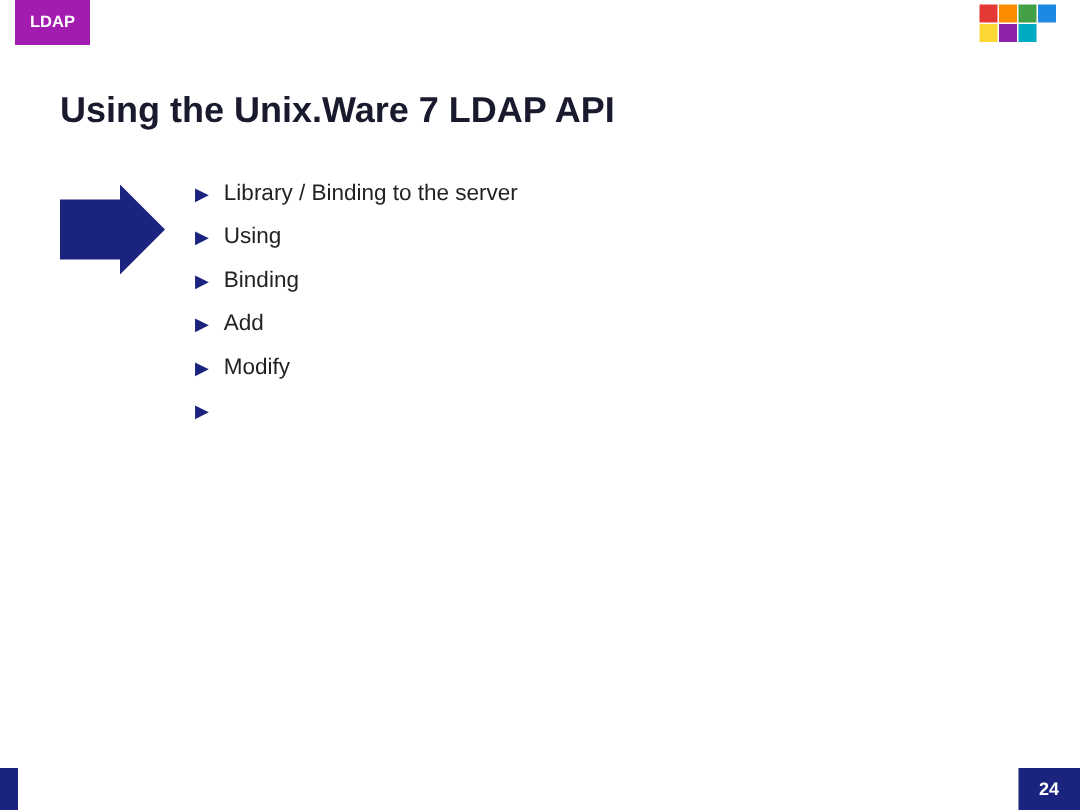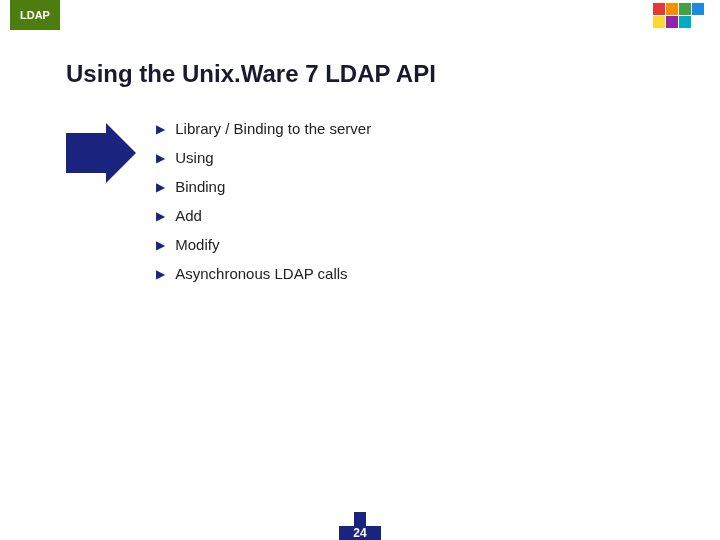--- a/index.html
+++ b/index.html
@@ -20,21 +20,21 @@
       left: 0;
       right: 0;
       height: 30px;
       display: flex;
       align-items: center;
       justify-content: space-between;
       padding: 0 10px;
     }
 
     .header-ldap {
-      background: #4d7c0f;
+      background: #a21caf;
       color: #ffffff;
       font-size: 11px;
       font-weight: bold;
       padding: 4px 10px;
       height: 30px;
       display: flex;
       align-items: center;
     }
 
     .header-logo {
@@ -77,21 +77,20 @@
     }
 
     
     .main-content {
       position: absolute;
       top: 30px;
       left: 0;
       right: 0;
       bottom: 28px;
       padding: 30px 40px;
-      margin-left: 26px;
     }
 
     
     .page-title {
       font-size: 24px;
       font-weight: bold;
       color: #1a1a2e;
       margin-bottom: 30px;
     }
 
@@ -136,21 +135,20 @@
     
     .bottom-bar {
       position: absolute;
       bottom: 0;
       left: 0;
       right: 0;
       height: 28px;
       display: flex;
       align-items: center;
       justify-content: space-between;
-      flex-direction: column;
     }
 
     .bottom-left {
       background: #1a237e;
       width: 12px;
       height: 28px;
     }
 
     .bottom-right {
       background: #1a237e;
@@ -213,21 +211,20 @@
       <li>
         <span class="bullet-arrow">▶</span>
         <span>Add</span>
       </li>
       <li>
         <span class="bullet-arrow">▶</span>
         <span>Modify</span>
       </li>
       <li>
         <span class="bullet-arrow">▶</span>
-        <span>Asynchronous LDAP calls</span>
       </li>
     </ul>
 
   </div>
 </div>
 
 <div class="bottom-bar">
   <div class="bottom-left"></div>
   <div class="bottom-right">24</div>
 </div>

